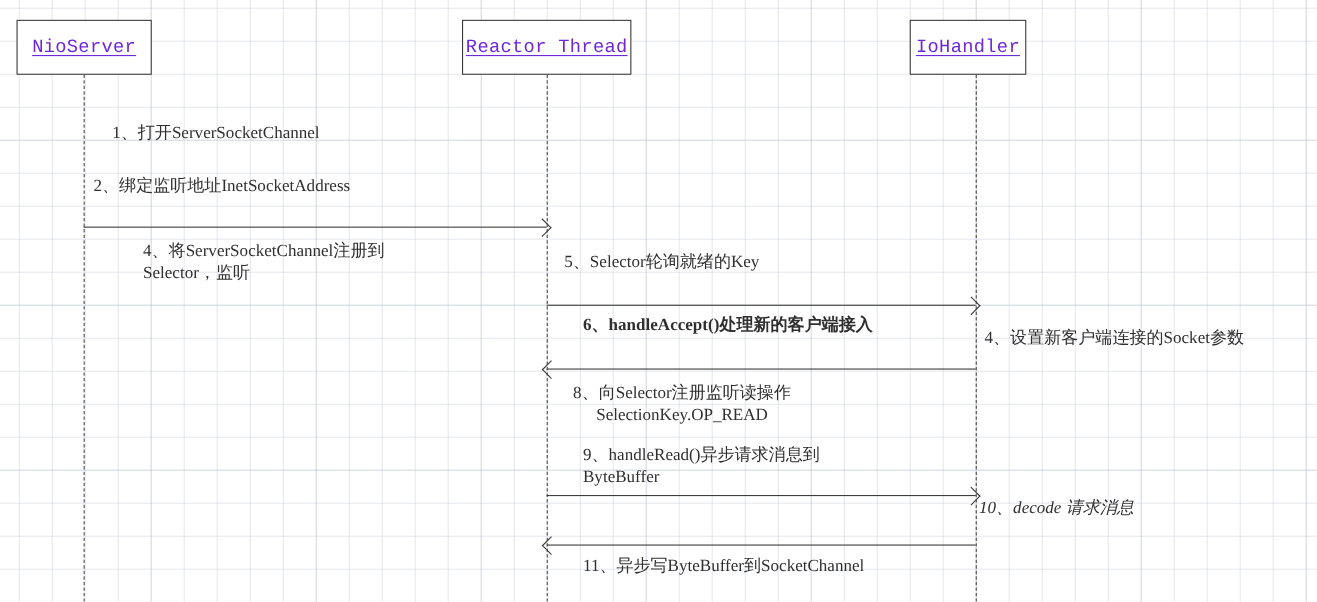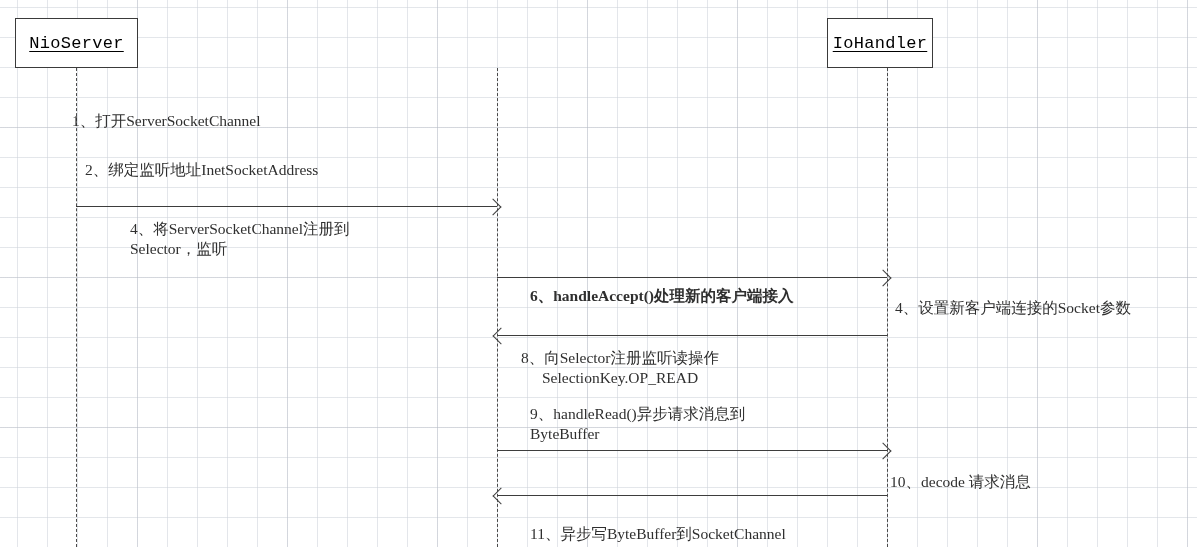--- a/index.html
+++ b/index.html
@@ -33,21 +33,21 @@
     box-sizing: border-box;
     border: 1.6px solid #3a3a3a;
     background: #ffffff;
     display: flex;
     align-items: center;
     justify-content: center;
   }
   .actor-label {
     font-family: "Liberation Mono", "DejaVu Sans Mono", monospace;
     font-size: 17px;
-    color: #000000;
+    color: #6d28d9;
     text-decoration: underline;
     text-underline-offset: 3px;
     white-space: nowrap;
     letter-spacing: 0.3px;
   }
 
   .lifeline {
     position: absolute;
     width: 0;
     border-left: 1.5px dashed #4a4a4a;
@@ -86,20 +86,23 @@
   }
 </style>
 </head>
 <body>
 
 <div id="canvas">
 
   <div class="actor-box" id="actor-box-0" style="left: 15px; top: 18px; width: 123px; height: 50px;">
     <span class="actor-label">NioServer</span>
   </div>
+  <div class="actor-box" id="actor-box-1" style="left: 420px; top: 18px; width: 154px; height: 50px;">
+    <span class="actor-label">Reactor Thread</span>
+  </div>
   <div class="actor-box" id="actor-box-2" style="left: 827px; top: 18px; width: 106px; height: 50px;">
     <span class="actor-label">IoHandler</span>
   </div>
 
   <div class="lifeline" id="lifeline-0" style="left: 76px; top: 68px; height: 479px;"></div>
   <div class="lifeline" id="lifeline-1" style="left: 497px; top: 68px; height: 479px;"></div>
   <div class="lifeline" id="lifeline-2" style="left: 887px; top: 68px; height: 479px;"></div>
 
   <div id="arrow-layer">
       <div class="msg-arrow" style="left: 76px; top: 206px; width: 421px;">
@@ -112,26 +115,27 @@
         <div class="arrow-head left"></div>
       </div>
       <div class="msg-arrow" style="left: 497px; top: 450px; width: 390px;">
         <div class="arrow-head right"></div>
       </div>
       <div class="msg-arrow" style="left: 497px; top: 495px; width: 390px;">
         <div class="arrow-head left"></div>
       </div>
     </div>
 
-  <div class="msg-text" id="msg-text-0" style="left: 72px; top: 111px;">1、打开ServerSocketChannel</div>
+  <div class="msg-text" id="msg-text-0" style="left: 102px; top: 111px;">1、打开ServerSocketChannel</div>
   <div class="msg-text" id="msg-text-1" style="left: 85px; top: 160px;">2、绑定监听地址InetSocketAddress</div>
   <div class="msg-text" id="msg-text-3" style="left: 130px; top: 219px;">4、将ServerSocketChannel注册到
 Selector，监听</div>
+  <div class="msg-text" id="msg-text-4" style="left: 513px; top: 229px;">5、Selector轮询就绪的Key</div>
   <div class="msg-text" id="msg-text-5" style="left: 530px; top: 286px; font-weight: bold;">6、handleAccept()处理新的客户端接入</div>
   <div class="msg-text" id="msg-text-6" style="left: 895px; top: 298px;">4、设置新客户端连接的Socket参数</div>
   <div class="msg-text" id="msg-text-7" style="left: 521px; top: 348px; text-align: center;">8、向Selector注册监听读操作
 SelectionKey.OP_READ</div>
   <div class="msg-text" id="msg-text-8" style="left: 530px; top: 404px;">9、handleRead()异步请求消息到
 ByteBuffer</div>
-  <div class="msg-text" id="msg-text-9" style="left: 890px; top: 472px;">10、decode 请求消息</div>
-  <div class="msg-text" id="msg-text-10" style="left: 530px; top: 505px; margin-top: 19px;">11、异步写ByteBuffer到SocketChannel</div>
+  <div class="msg-text" id="msg-text-9" style="left: 890px; top: 452px; font-style: italic;">10、decode 请求消息</div>
+  <div class="msg-text" id="msg-text-10" style="left: 530px; top: 505px;">11、异步写ByteBuffer到SocketChannel</div>
 
 </div>
 
 </body></html>

